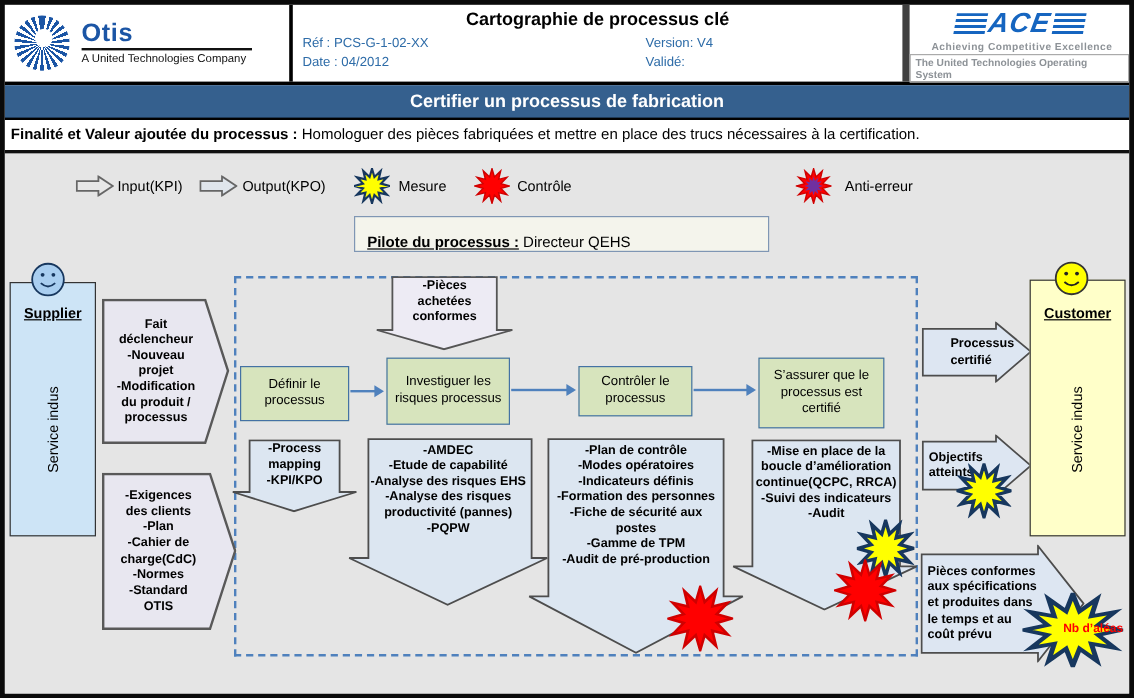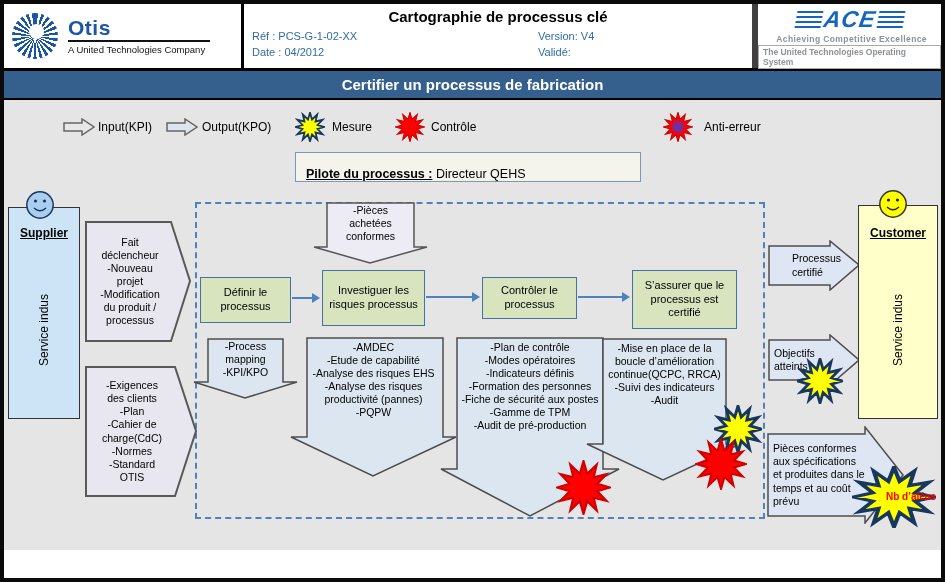--- a/index.html
+++ b/index.html
@@ -41,21 +41,21 @@
 
   .sidebox{box-sizing:border-box;border:1.5px solid #333;}
   .supplier{background:#cde4f6;}
   .customer{background:#ffffc9;}
   .side-title{font-size:12px;font-weight:bold;text-decoration:underline;text-align:center;}
   .vwrap{display:flex;align-items:center;justify-content:center;}
   .vtext{writing-mode:vertical-rl;transform:rotate(180deg);font-size:12px;color:#000;}
 
   .step{box-sizing:border-box;background:#d7e4bd;border:1.5px solid #4472a4;display:flex;align-items:center;justify-content:center;text-align:center;font-size:11px;line-height:1.25;padding:2px;}
 
-  .shape-text{position:absolute;font-size:10.5px;line-height:1.24;text-align:center;white-space:pre-line;color:#000;}
+  .shape-text{position:absolute;font-size:10.5px;line-height:1.24;text-align:center;white-space:pre-line;color:#000;font-weight:bold;}
   .shape-text.left{text-align:left;}
 
   .harrow{position:absolute;height:2px;background:#4f81bd;}
   .harrow::after{content:'';position:absolute;right:-2px;top:-4px;border-left:8px solid #4f81bd;border-top:5px solid transparent;border-bottom:5px solid transparent;}
 
   .pilot{box-sizing:border-box;border:1.5px solid #7f96b4;background:#f4f4ec;font-size:12.5px;display:flex;align-items:flex-end;padding-left:10px;}
   .pilot .pl{font-weight:bold;text-decoration:underline;}
 
   .nb-text{position:absolute;width:100%;text-align:right;font-size:10px;font-weight:bold;color:#f00;}
 </style>
@@ -100,20 +100,24 @@
         <span class="ace-word">ACE</span>
         <span class="ace-hatch"></span>
       </div>
       <div class="ace-line1">Achieving Competitive Excellence</div>
       <div class="ace-line2">The United Technologies Operating System</div>
     </div>
   </div>
 
   <div class="banner">Certifier un processus de fabrication</div>
 
+  <div class="purpose">
+    <span class="b">Finalité et Valeur ajoutée du processus :</span>
+    <span>Homologuer des pièces fabriquées et mettre en place des trucs nécessaires à la certification.</span>
+  </div>
 
   <div class="canvas">
 
     <svg class="abs" style="left:59px;top:18px" width="32" height="18" viewBox="0 0 32 18">
         <polygon points="1,5 19,5 19,1 31,9 19,17 19,13 1,13" fill="#e7e7e7" stroke="#666" stroke-width="1.5"></polygon>
       </svg>
     <div class="abs lbl" style="left:94px;top:20px">Input(KPI)</div>
     <svg class="abs" style="left:162px;top:18px" width="32" height="18" viewBox="0 0 32 18">
         <polygon points="1,5 19,5 19,1 31,9 19,17 19,13 1,13" fill="#dfe5ec" stroke="#666" stroke-width="1.5"></polygon>
       </svg>
@@ -217,21 +221,21 @@
           <polygon points="17,1 163,1 163,132 179,132 90,179 1,132 17,132" fill="#dce6f1" stroke="#4d4d4d" stroke-width="1.5"></polygon>
         </svg>
       <div class="shape-text" style="left:17px;top:4px;width:146px">-Plan de contrôle
 -Modes opératoires
 -Indicateurs définis
 -Formation des personnes
 -Fiche de sécurité aux postes
 -Gamme de TPM
 -Audit de pré-production</div>
     </div>
-    <div class="abs" style="left:582px;top:238px;width:155px;height:143px">
+    <div class="abs" style="left:606px;top:238px;width:155px;height:143px">
       <svg width="155" height="143" viewBox="0 0 155 143">
           <polygon points="17,1 140,1 140,106 154,106 77,142 1,106 17,106" fill="#dce6f1" stroke="#4d4d4d" stroke-width="1.5"></polygon>
         </svg>
       <div class="shape-text" style="left:17px;top:4px;width:123px">-Mise en place de la boucle d’amélioration continue(QCPC, RRCA)
 -Suivi des indicateurs
 -Audit</div>
     </div>
 
     <div class="abs" style="left:764px;top:140px;width:92px;height:51px">
       <svg width="92" height="51" viewBox="0 0 92 51">

